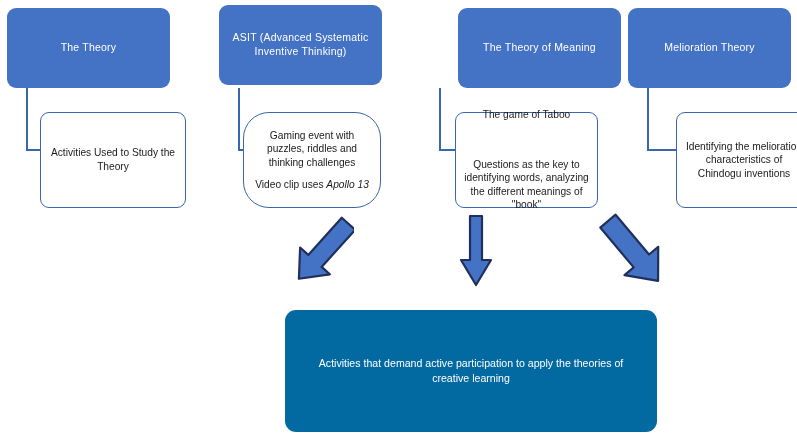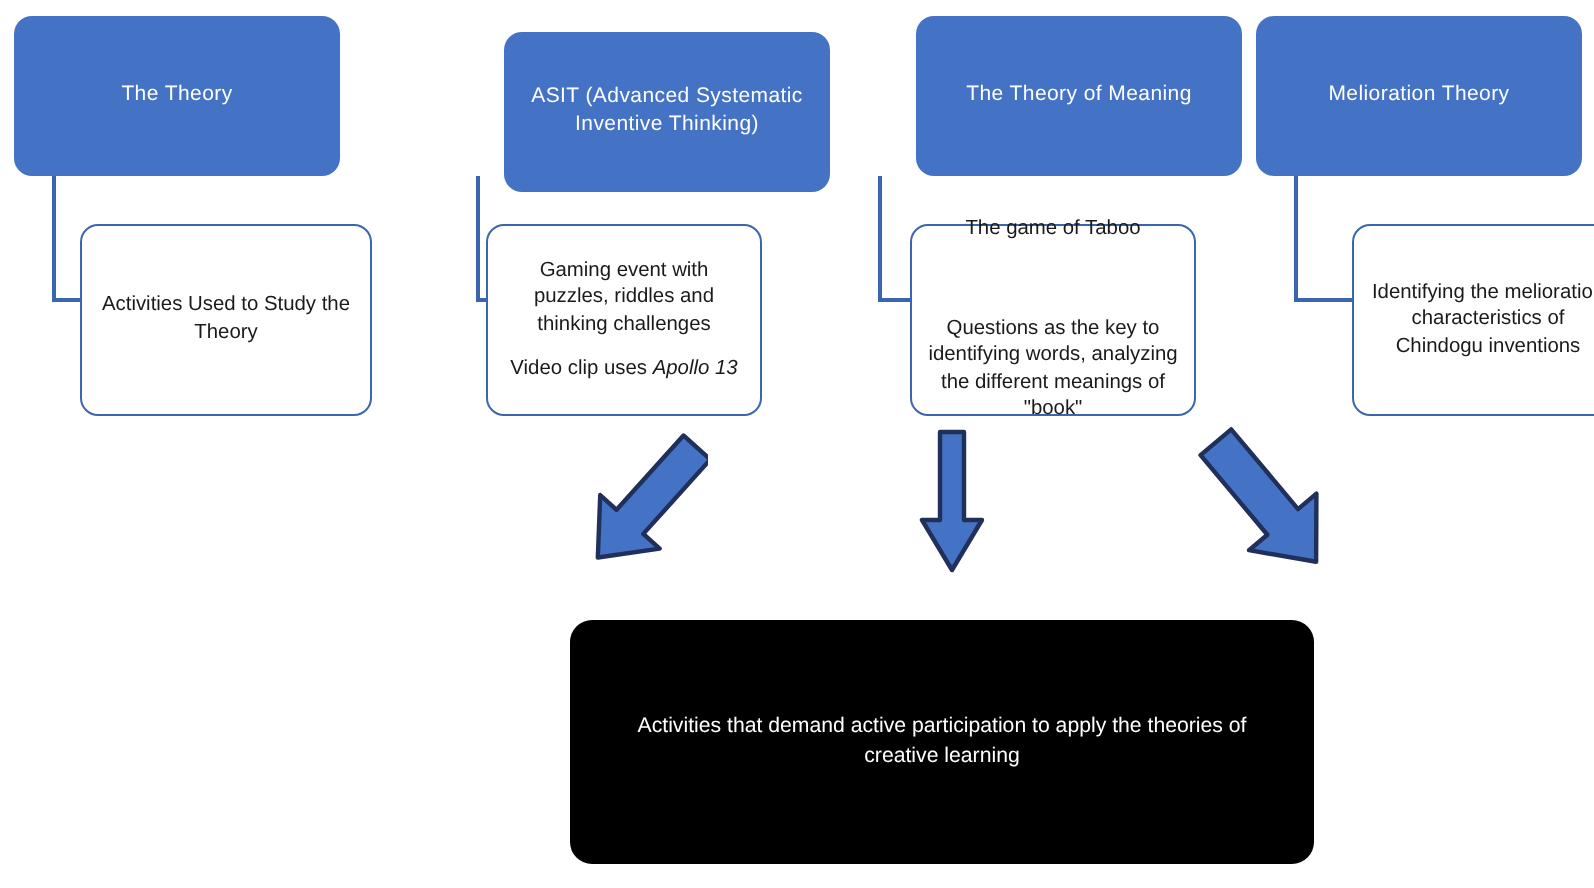--- a/index.html
+++ b/index.html
@@ -75,21 +75,21 @@
   
   .arrow {
     position: absolute;
   }
   .arrow svg { display: block; }
 
   
   #summary-box {
     position: absolute;
     border-radius: 11px;
-    background: #000000;
+    background: #0369a1;
     display: flex;
     align-items: center;
     justify-content: center;
     box-sizing: border-box;
     padding: 6px 16px;
   }
   #summary-box .label {
     color: #ffffff;
     font-size: 10.6px;
     line-height: 1.38;
@@ -108,31 +108,31 @@
   <div class="connector" style="left:25px; top:88px; width:30px; height:70px;">
     <svg width="34" height="74" viewBox="0 0 34 74">
       <path d="M2 0 L2 62 L32 62" fill="none" stroke="#3A66B0" stroke-width="2"></path>
     </svg>
   </div>
 
   <div class="activity-box" style="left:40px; top:112px; width:146px; height:96px;align-items:flex-end;">
     <p class="para">Activities Used to Study the Theory</p>
   </div>
 
-  <div class="theory-box" style="left:219px; top:16px; width:163px; height:80px;margin-left:33px;">
+  <div class="theory-box" style="left:219px; top:5px; width:163px; height:80px;">
     <span class="label">ASIT (Advanced Systematic Inventive Thinking)</span>
   </div>
 
   <div class="connector" style="left:237px; top:88px; width:30px; height:70px;">
     <svg width="34" height="74" viewBox="0 0 34 74">
       <path d="M2 0 L2 62 L32 62" fill="none" stroke="#3A66B0" stroke-width="2"></path>
     </svg>
   </div>
 
-  <div class="activity-box" style="left:243px; top:112px; width:138px; height:96px;">
+  <div class="activity-box" style="left:243px; top:112px; width:138px; height:96px;border-radius:26px;">
     <p class="para">Gaming event with puzzles, riddles and thinking challenges</p>
     <p class="para">
       <span>Video clip uses </span><em>Apollo 13</em>
     </p>
   </div>
 
   <div class="theory-box" style="left:420px; top:8px; width:163px; height:80px;margin-left:38px;">
     <span class="label">The Theory of Meaning</span>
   </div>
 

